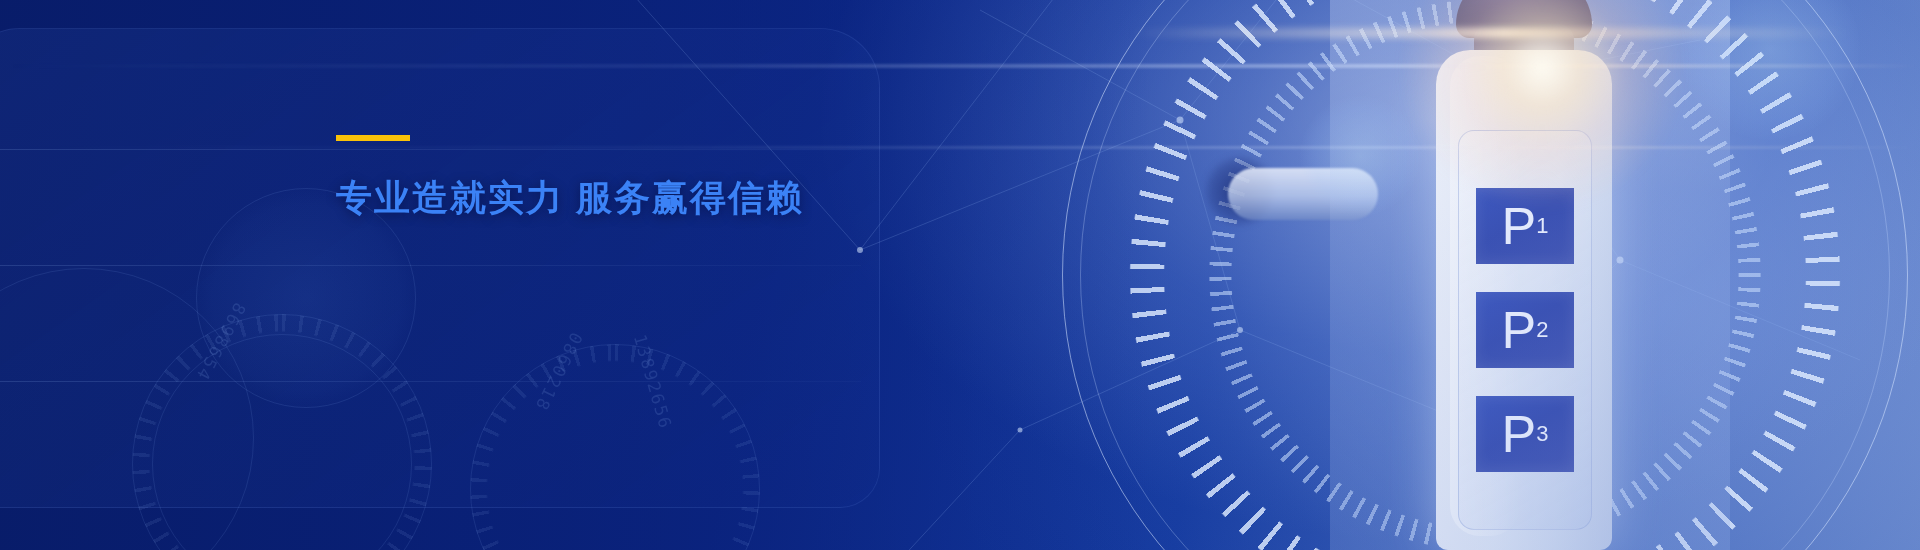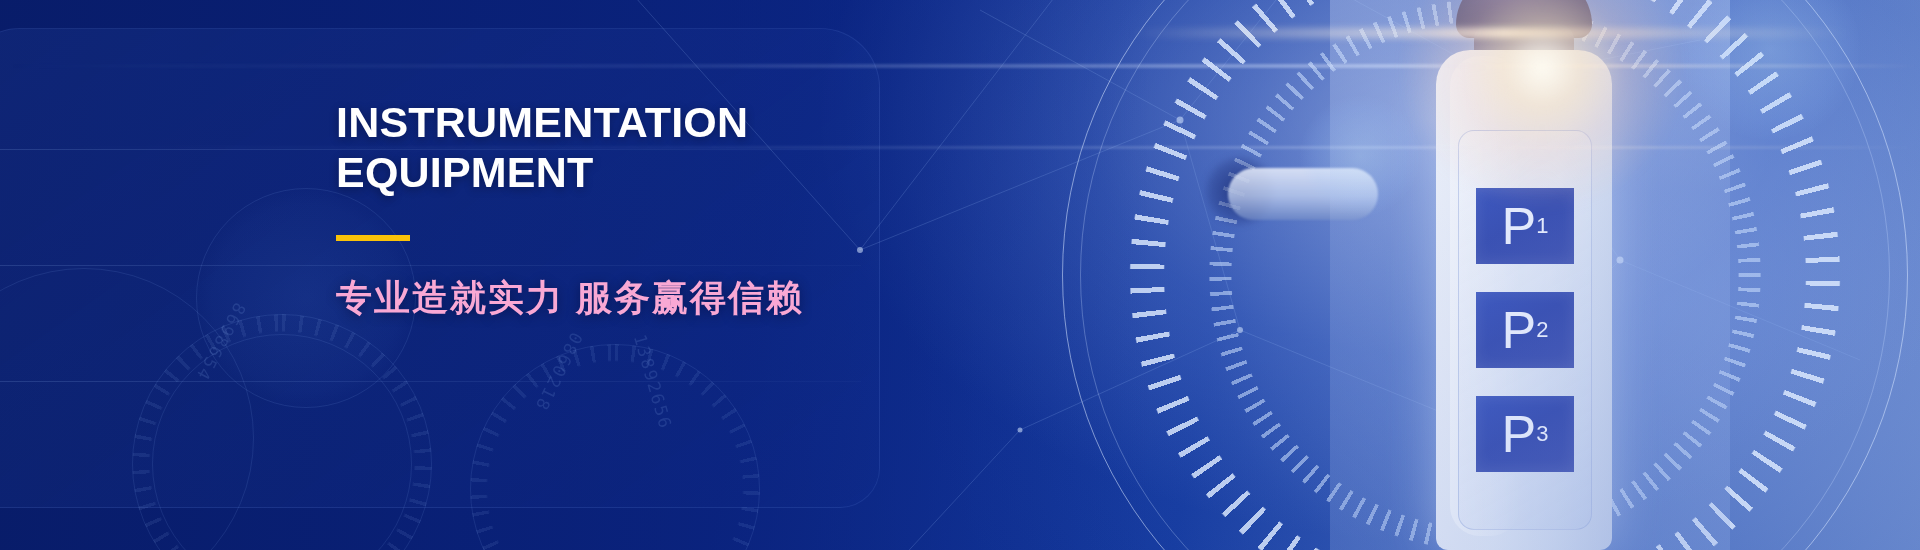--- a/index.html
+++ b/index.html
@@ -191,21 +191,21 @@
   .title-en .line2{ display:block; }
 
   .divider{
     width:74px; height:6px;
     background:#fac209;
     margin-top:37px;
   }
 
   .headline-cn{
     margin-top:33px;
-    color:#f9a8d4;
+    color:#3b82f6;
     font-size:36px;
     font-weight:bold;
     letter-spacing:2px;
     text-shadow:0 2px 12px rgba(0,5,30,.45);
   }
 
   .subline-cn{
     margin-top:14px;
     color:#e7edfb;
     font-size:17px;
@@ -300,23 +300,19 @@
   <div class="dev-haze"></div>
 
   <div class="streak" style="top:64px; height:4px;"></div>
   <div class="streak" style="top:146px; height:3px; opacity:.6;"></div>
   <div class="flare-streak"></div>
   <div class="flare-core"></div>
   <div class="flare-ghost" style="left:1300px; top:96px; width:120px; height:120px;"></div>
   <div class="flare-ghost" style="left:1680px; top:-40px; width:180px; height:180px;"></div>
 
   <div class="content">
-    <h1 class="title-en">
-      <span>INSTRUMENTATION</span>
-      <span class="line2">EQUIPMENT</span>
-    </h1>
 
     <div class="divider"></div>
 
     <div class="headline-cn">专业造就实力  服务赢得信赖</div>
   </div>
 
 </div>
 
 </body></html>

